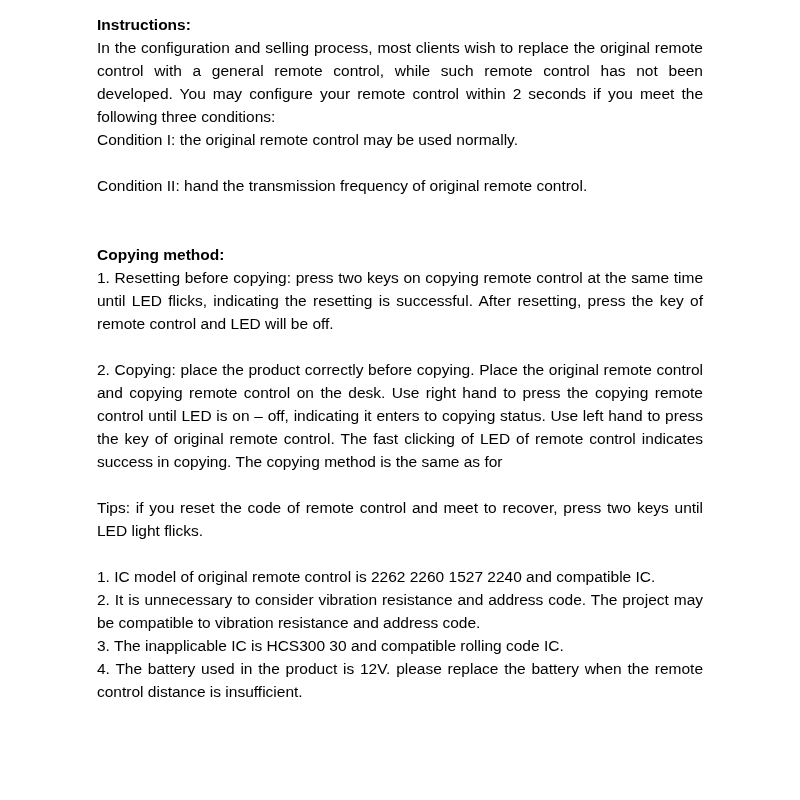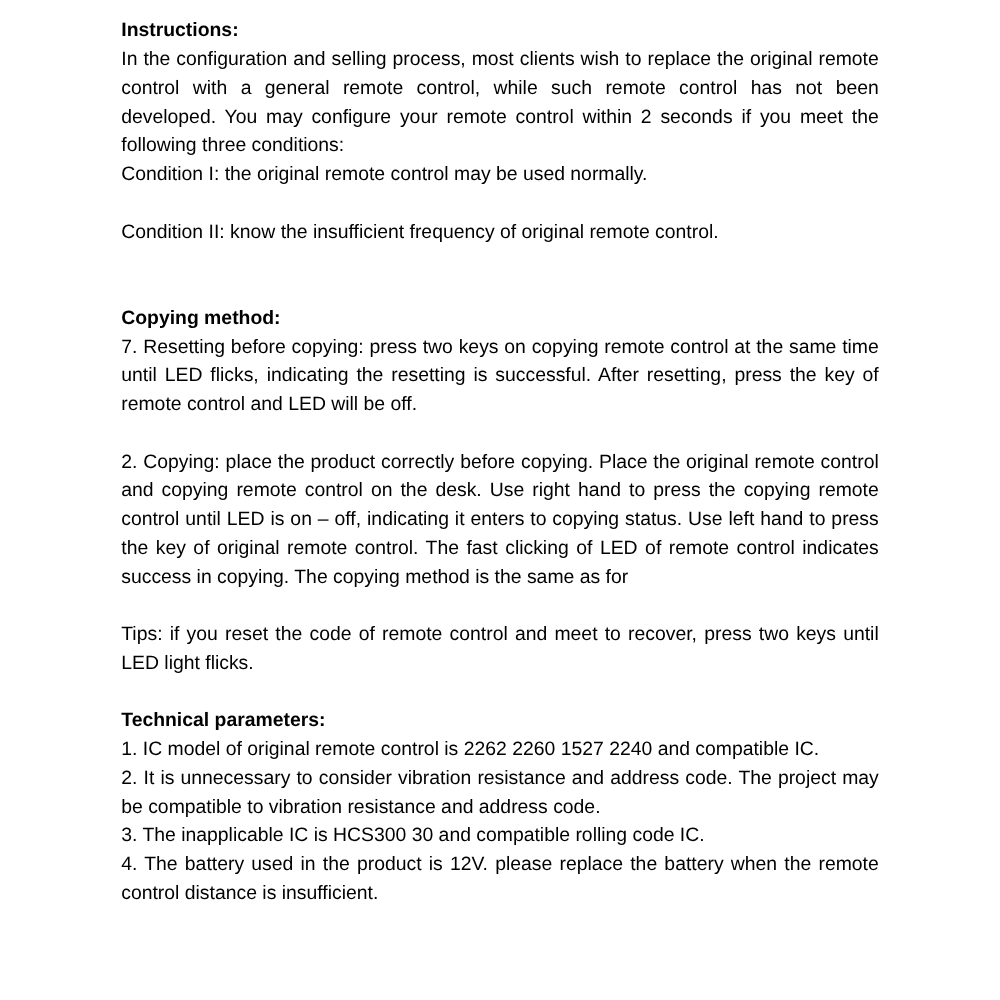--- a/index.html
+++ b/index.html
@@ -36,28 +36,27 @@
   }
 </style>
 </head>
 <body>
 
 <div class="page">
   <div class="heading">Instructions:</div>
   <div class="para">In the configuration and selling process, most clients wish to replace the original remote control with a general remote control, while such remote control has not been developed. You may configure your remote control within 2 seconds if you meet the following three conditions:</div>
   <div class="para">Condition I: the original remote control may be used normally.</div>
   <div class="spacer"></div>
-  <div class="para">Condition II: know the insufficient frequency of original remote control.</div>
+  <div class="para">Condition II: hand the transmission frequency of original remote control.</div>
   <div class="spacer"></div>
   <div class="spacer"></div>
   <div class="heading">Copying method:</div>
-  <div class="para">7. Resetting before copying: press two keys on copying remote control at the same time until LED flicks, indicating the resetting is successful. After resetting, press the key of remote control and LED will be off.</div>
+  <div class="para">1. Resetting before copying: press two keys on copying remote control at the same time until LED flicks, indicating the resetting is successful. After resetting, press the key of remote control and LED will be off.</div>
   <div class="spacer"></div>
   <div class="para">2. Copying: place the product correctly before copying. Place the original remote control and copying remote control on the desk. Use right hand to press the copying remote control until LED is on – off, indicating it enters to copying status. Use left hand to press the key of original remote control. The fast clicking of LED of remote control indicates success in copying. The copying method is the same as for</div>
   <div class="spacer"></div>
   <div class="para">Tips: if you reset the code of remote control and meet to recover, press two keys until LED light flicks.</div>
   <div class="spacer"></div>
-  <div class="heading">Technical parameters:</div>
   <div class="para">1. IC model of original remote control is 2262 2260 1527 2240 and compatible IC.</div>
   <div class="para">2. It is unnecessary to consider vibration resistance and address code. The project may be compatible to vibration resistance and address code.</div>
   <div class="para">3. The inapplicable IC is HCS300 30 and compatible rolling code IC.</div>
   <div class="para">4. The battery used in the product is 12V. please replace the battery when the remote control distance is insufficient.</div>
 </div>
 
 </body></html>

